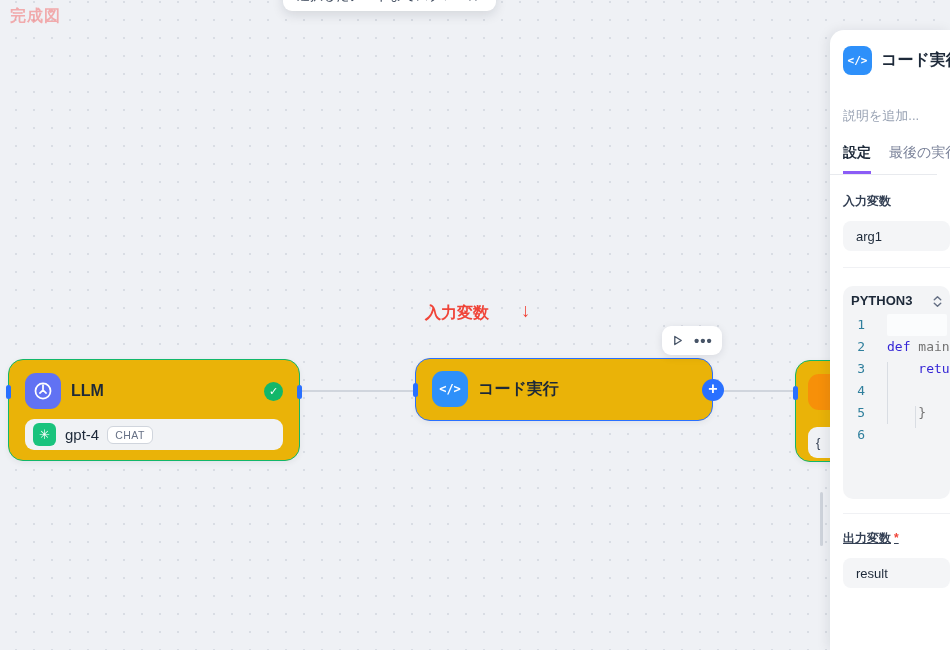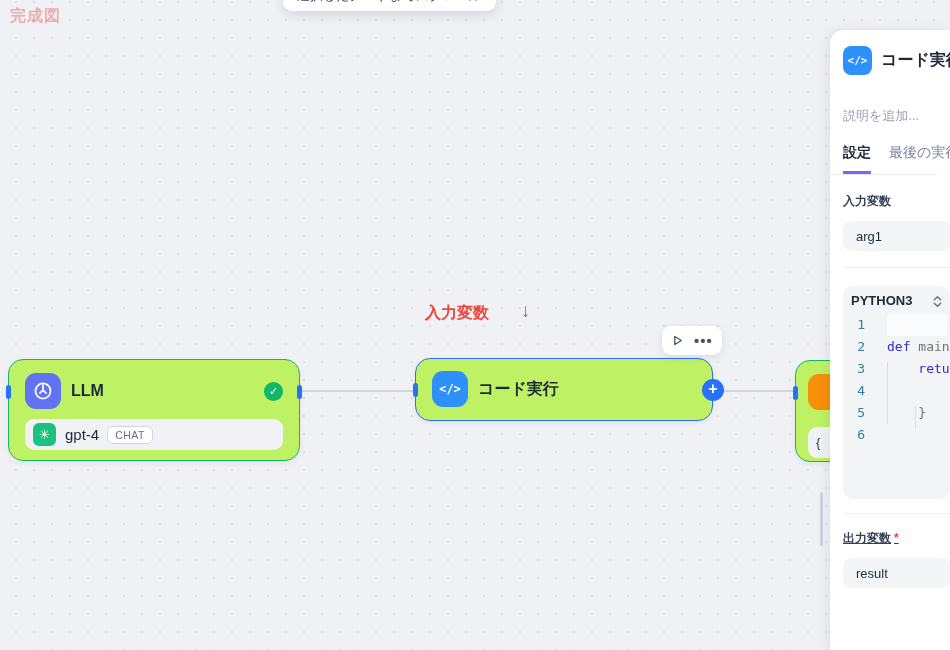--- a/index.html
+++ b/index.html
@@ -19,21 +19,21 @@
     background:#fff; border-radius:9px; box-shadow:0 4px 12px rgba(16,24,40,.12);
     padding:8px 14px; font-size:13px; color:#344054; white-space:nowrap; }
   .add-here { position:absolute; left:425px; top:303px; font-size:16px; font-weight:bold;
     color:#f04438; z-index:4; }
   .red-arrow { position:absolute; left:521px; top:300px; font-size:19px; font-weight:bold;
     color:#f04438; z-index:4; }
   
   .edge { position:absolute; height:2px; background:#d0d5dd; z-index:1; }
   .handle { position:absolute; width:5px; height:14px; background:#2970ff; border-radius:3px; z-index:3; }
   
-  .node { position:absolute; background:#bef264; border-radius:15px; z-index:2;
+  .node { position:absolute; background:#eab308; border-radius:15px; z-index:2;
     box-shadow:0 2px 6px rgba(16,24,40,.06); }
   .node-header { display:flex; align-items:center; padding:13px 16px 10px 16px; }
   .node-icon { width:36px; height:36px; border-radius:11px; display:flex; align-items:center;
     justify-content:center; flex:none; }
   .node-title { font-size:16px; font-weight:bold; margin-left:10px; color:#1d2939; }
   .llm-node { left:8px; top:359px; width:292px; height:102px; border:1.5px solid #12b76a; }
   .code-node { left:415px; top:358px; width:298px; height:63px; border:1.8px solid #2970ff; }
   .end-node { left:795px; top:360px; width:90px; height:102px; border:1.5px solid #12b76a; }
   .icon-llm { background:#6172f3; }
   .icon-code { background:#2e90fa; }

